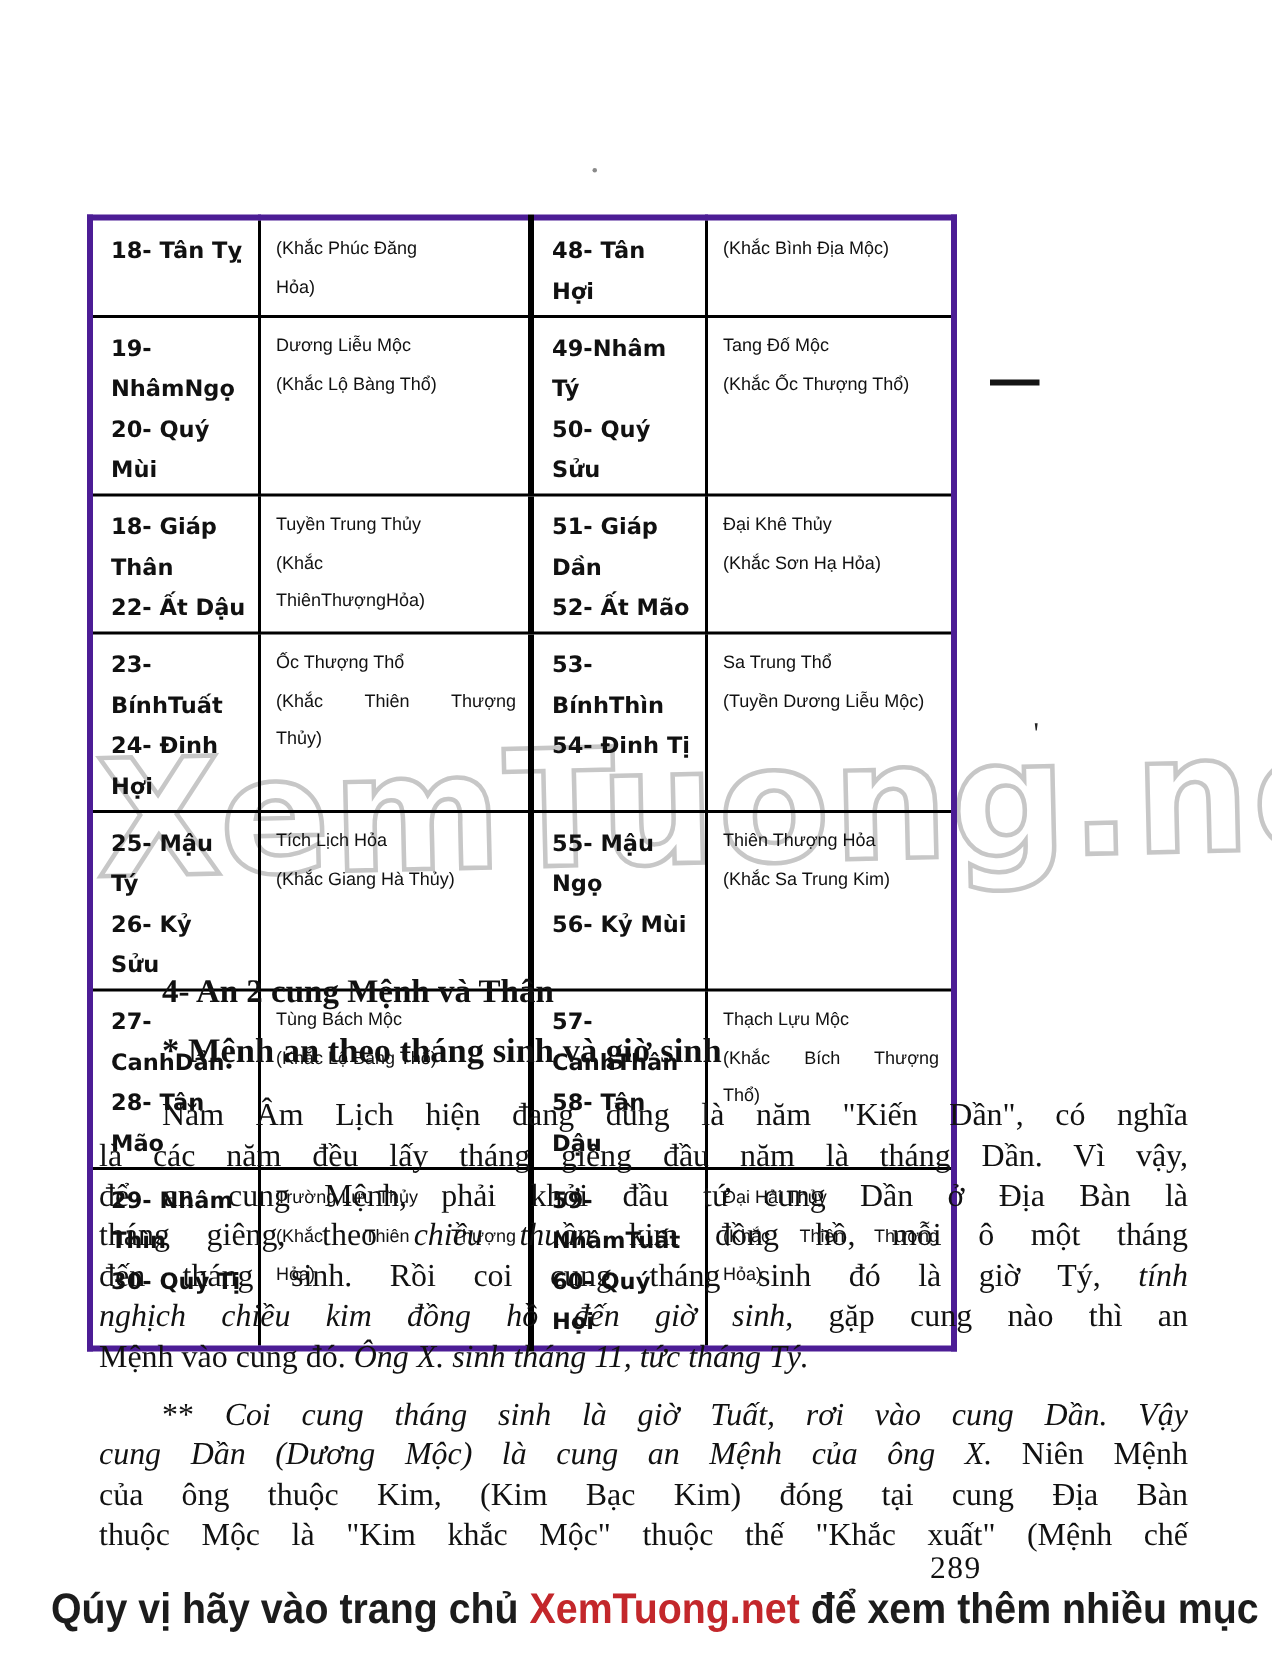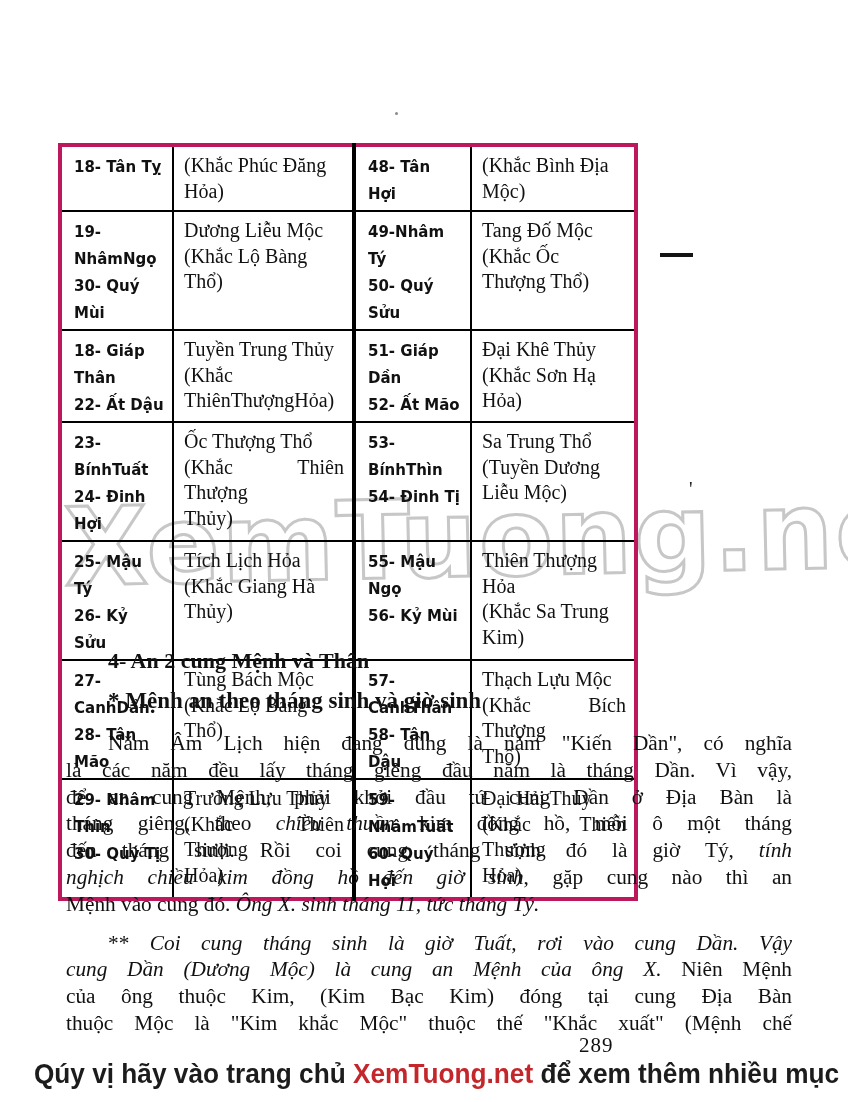--- a/index.html
+++ b/index.html
@@ -9,25 +9,25 @@
   
   .watermark{position:absolute;left:64px;top:484px;z-index:0;
     font-family:"DejaVu Sans", sans-serif;font-weight:700;font-size:108px;line-height:1;
     letter-spacing:2px;white-space:nowrap;
     color:rgba(255,255,255,0.25);
     -webkit-text-stroke:3px #c7c7c7;
     transform:rotate(-1.3deg);}
 
   
   .tableWrap{position:absolute;left:58px;top:143px;z-index:1;}
-  table.ztab{border-collapse:collapse;border:4px solid #be185d;table-layout:fixed;background:transparent;}
+  table.ztab{border-collapse:collapse;border:4px solid #4c1d95;table-layout:fixed;background:transparent;}
   table.ztab td{border:2px solid #000;vertical-align:top;padding:5px 8px 2px 10px;background:transparent;}
   table.ztab td.lab{font-family:"DejaVu Sans", sans-serif;font-weight:700;font-size:15px;
     line-height:27px;letter-spacing:0px;padding-left:12px;padding-top:7px;}
-  table.ztab td.desc{font-family:Liberation Serif, serif;font-size:20px;line-height:25.5px;padding-top:6px;}
+  table.ztab td.desc{font-family:Liberation Sans, sans-serif;font-size:12px;line-height:25.5px;padding-top:6px;}
   table.ztab td.mid{border-left:4px solid #000;}
   table.ztab .jline{text-align:justify;text-align-last:justify;}
   col.c1{width:113px;} col.c2{width:181px;} col.c3{width:117px;} col.c4{width:165px;}
   tr.r1{height:55px;} tr.r2{height:55px;} tr.r3{height:77px;} tr.r4{height:76px;}
   tr.r5{height:51px;} tr.r6{height:77px;} tr.r7{height:80px;}
 
   
   .dashMark{position:absolute;left:660px;top:253px;width:33px;height:4px;background:#141414;z-index:2;}
   .apoMark{position:absolute;left:689px;top:478px;font-size:20px;font-family:"Liberation Serif",serif;color:#222;z-index:2;}
   .speck{position:absolute;left:395px;top:112px;width:3px;height:3px;background:#8a8a8a;border-radius:50%;}
@@ -36,21 +36,21 @@
   .bodyBlock{position:absolute;left:66px;top:648px;width:726px;z-index:1;}
   .h1{font-weight:700;font-size:22px;margin:0 0 14px 42px;}
   .h2{font-weight:700;font-size:23px;margin:0 0 16px 42px;}
   .para{margin:12px 0 11px 0;}
   .bline{font-size:21.3px;line-height:26.8px;text-align:justify;text-align-last:justify;}
   .bline.first{text-indent:42px;}
   .bline.last{text-align-last:left;}
   .it{font-style:italic;}
 
   
-  .pageNum{position:absolute;left:579px;top:1033px;font-size:21px;font-family:"Liberation Serif",serif;
+  .pageNum{position:absolute;left:620px;top:1033px;font-size:21px;font-family:"Liberation Serif",serif;
     letter-spacing:1px;z-index:1;}
   .footer{position:absolute;left:0;top:1057px;width:848px;text-align:center;z-index:1;
     font-family:"Liberation Sans", sans-serif;font-weight:600;font-size:28.5px;color:#1c1c1c;
     transform:scaleX(0.92);transform-origin:center;white-space:nowrap;}
   .footer .brand{font-weight:600;}
 </style>
 </head>
 <body>
 
 <div class="page">
@@ -79,21 +79,21 @@
             <td class="lab mid">
               <div>48- Tân Hợi</div>
             </td>
             <td class="desc">
               <div>(Khắc Bình Địa Mộc)</div>
             </td>
           </tr>
           <tr class="r2">
             <td class="lab">
               <div>19-NhâmNgọ</div>
-              <div>30- Quý Mùi</div>
+              <div>20- Quý Mùi</div>
             </td>
             <td class="desc">
               <div>Dương Liễu Mộc</div>
               <div>(Khắc Lộ Bàng Thổ)</div>
             </td>
             <td class="lab mid">
               <div>49-Nhâm Tý</div>
               <div>50- Quý Sửu</div>
             </td>
             <td class="desc">

